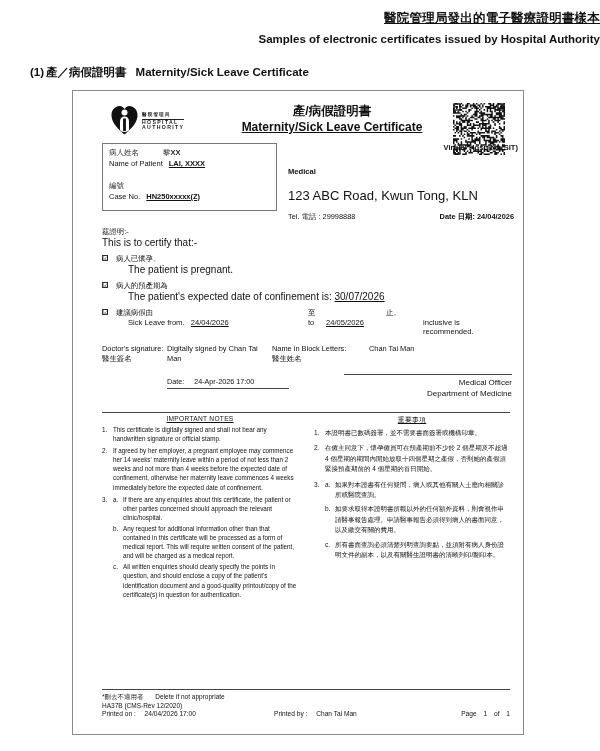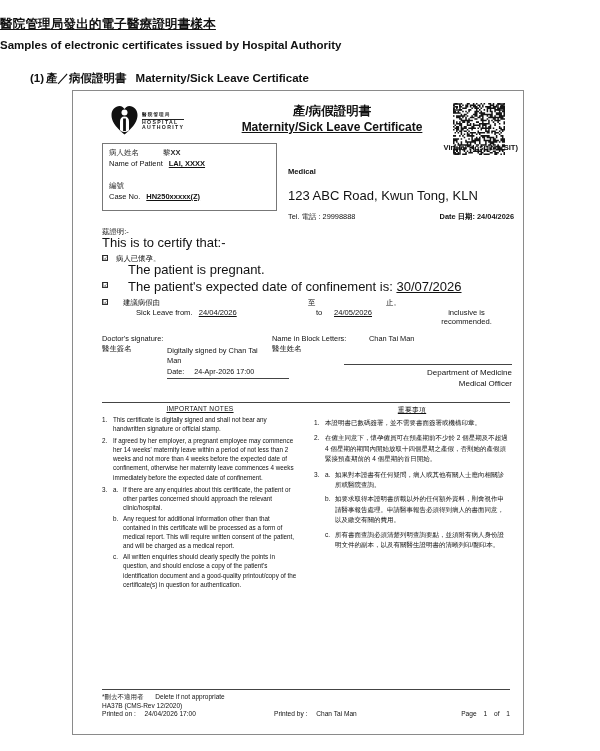--- a/index.html
+++ b/index.html
@@ -11,22 +11,22 @@
     width: 600px;
     height: 751px;
     position: relative;
     font-family: "Liberation Sans", sans-serif;
     color: #111111;
     overflow: hidden;
   }
 
   
   .page-head {
-    text-align: left;
-    padding-top: 15px;
+    text-align: right;
+    padding-top: 9px;
   }
   .page-head .zh {
     font-size: 12.5px;
     font-weight: bold;
     letter-spacing: .2px;
     text-decoration: underline;
     line-height: 18px;
   }
   .page-head .en {
     font-size: 11.5px;
@@ -181,21 +181,21 @@
     font-size: 7.4px;
   }
   .hosp .h-bottom .h-date { margin-right: 4px; font-weight: bold; }
 
   
   .certify {
     margin: 6px 0 0 29px;
     width: 400px;
   }
   .c-zh { font-size: 7.4px; line-height: 10px; }
-  .c-en { font-size: 13px; line-height: 11px; }
+  .c-en { font-size: 10px; line-height: 11px; }
 
   .c-item { margin-top: 6px; position: relative; padding-left: 14px; }
   .c-item:first-of-type { margin-top: 4px; }
   .cbox {
     position: absolute;
     left: 0; top: 1px;
     width: 6px; height: 6px;
     border: 1px solid #333;
     box-sizing: border-box;
     font-size: 6px;
@@ -208,47 +208,46 @@
     text-decoration: underline;
     font-weight: normal;
   }
 
   
   .leave-zh {
     position: relative;
     height: 10px;
     font-size: 7.4px;
   }
-  .leave-zh .z1 { position:absolute; left:7px; }
+  .leave-zh .z1 { position:absolute; left:0; }
   .leave-zh .z2 { position:absolute; left:192px; }
   .leave-zh .z3 { position:absolute; left:270px; }
   .leave-en {
     position: relative;
     height: 12px;
     font-size: 7.6px;
-    margin-left: 20px;
-    text-align: center;
+    margin-left: 12px;
   }
   .leave-en .e1 { position:absolute; left:0; }
   .leave-en .e1 .u-val { margin-left:4px; }
   .leave-en .e2 { position:absolute; left:180px; }
   .leave-en .e3 { position:absolute; left:198px; }
   .leave-en .e4 { position:absolute; left:258px;padding-left:37px; }
 
   
   .sig {
     position: relative;
     margin: 14px 0 0 29px;
     width: 410px;
     height: 62px;
     font-size: 7.4px;
   }
   .sig .s-lbl { position:absolute; left:0; top:0; line-height: 10px; }
   .sig .s-val {
-    position:absolute; left:65px; top:12px;
+    position:absolute; left:65px; top:0;
     width: 95px; line-height: 10px;
   }
   .sig .s-lbl2 { position:absolute; left:170px; top:0; line-height:10px; }
   .sig .s-val2 { position:absolute; left:267px; top:0; line-height:10px; }
 
   .sig .s-date {
     position:absolute; left:65px; top:33px;
     width: 122px;
     border-bottom: 1px solid #444;
     padding-bottom: 2px;
@@ -412,20 +411,21 @@
     <div class="c-en">This is to certify that:-</div>
 
     <div class="c-item">
       <span class="cbox">☑</span>
       <div class="c-zh">病人已懷孕。</div>
       <div class="c-en c-sub">The patient is pregnant.</div>
     </div>
 
     <div class="c-item">
       <span class="cbox">☑</span>
+      <div class="c-zh">病人的預產期為</div>
       <div class="c-en c-sub">
         <span>The patient's expected date of confinement is:</span>
         <span class="u-val">30/07/2026</span>
       </div>
     </div>
 
     <div class="c-item">
       <span class="cbox">☑</span>
       <div class="leave-zh">
         <span class="z1">建議病假由</span>
@@ -455,22 +455,22 @@
       <div>醫生姓名</div>
     </div>
     <div class="s-val2">Chan Tai Man</div>
 
     <div class="s-date">
       <span>Date:</span>
       <span class="dv">24-Apr-2026 17:00</span>
     </div>
 
     <div class="s-officer">
+      <div>Medical Officer</div>
       <div>Department of Medicine</div>
-      <div>Medical Officer</div>
     </div>
   </div>
 
   <div class="notes">
     <div class="notes-rule"></div>
     <div class="notes-cols">
 
       <div class="ncol en">
         <div class="notes-head">IMPORTANT NOTES</div>
 

